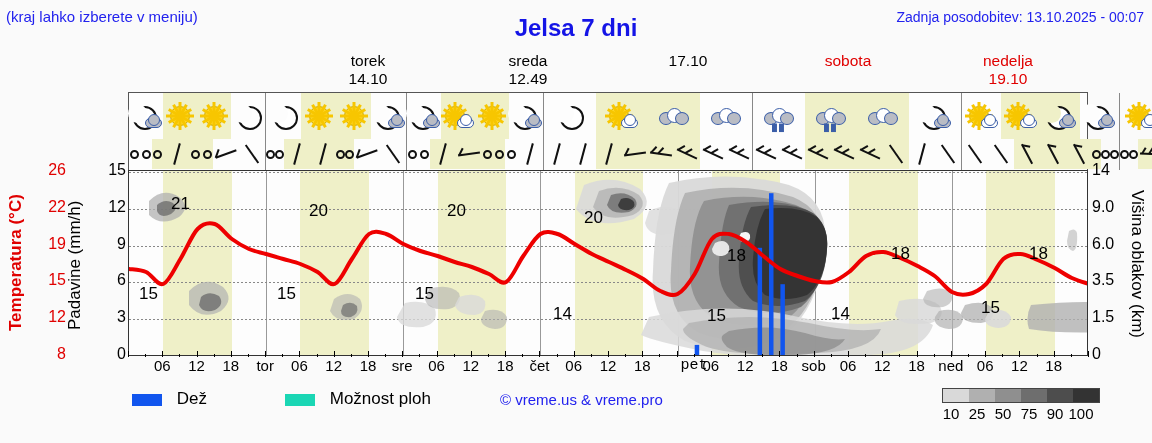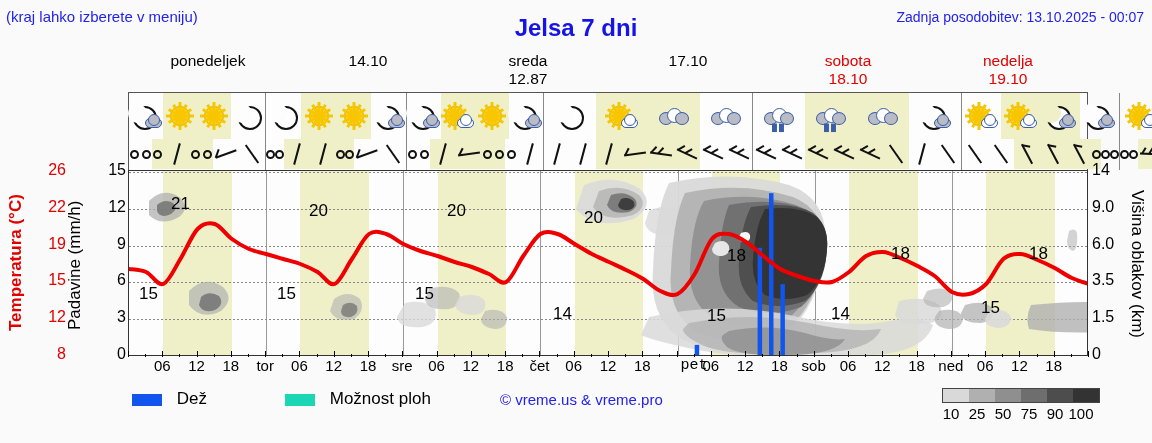--- a/index.html
+++ b/index.html
@@ -221,35 +221,34 @@
 </style>
 </head>
 <body>
 
 <div class="abs" id="menu-note">(kraj lahko izberete v meniju)</div>
 <div class="abs" id="page-title">Jelsa 7 dni</div>
 <div class="abs" id="last-update">Zadnja posodobitev: 13.10.2025 - 00:07</div>
 
 <div class="abs" id="day-header">
     <div class="day-head">
-      <span class="dname">ponedeljek</span>
     </div>
     <div class="day-head">
+      <span class="dname">torek</span>
       <span class="ddate">14.10</span>
     </div>
     <div class="day-head">
       <span class="dname">sreda</span>
-      <span class="ddate">12.87</span>
+      <span class="ddate">12.49</span>
     </div>
     <div class="day-head">
       <span class="ddate">17.10</span>
     </div>
     <div class="day-head weekend">
       <span class="dname">sobota</span>
-      <span class="ddate">18.10</span>
     </div>
     <div class="day-head weekend">
       <span class="dname">nedelja</span>
       <span class="ddate">19.10</span>
     </div>
   </div>
 
 <div class="abs" id="symbol-band">
     <div class="day-col">
       <div class="slot-row">

